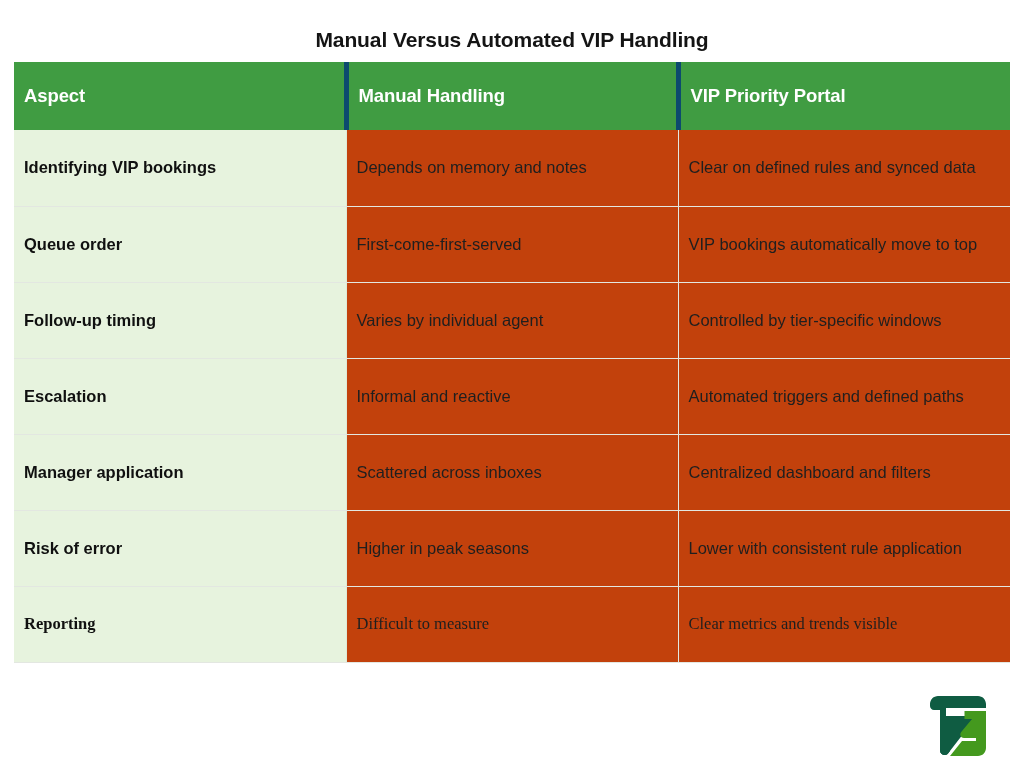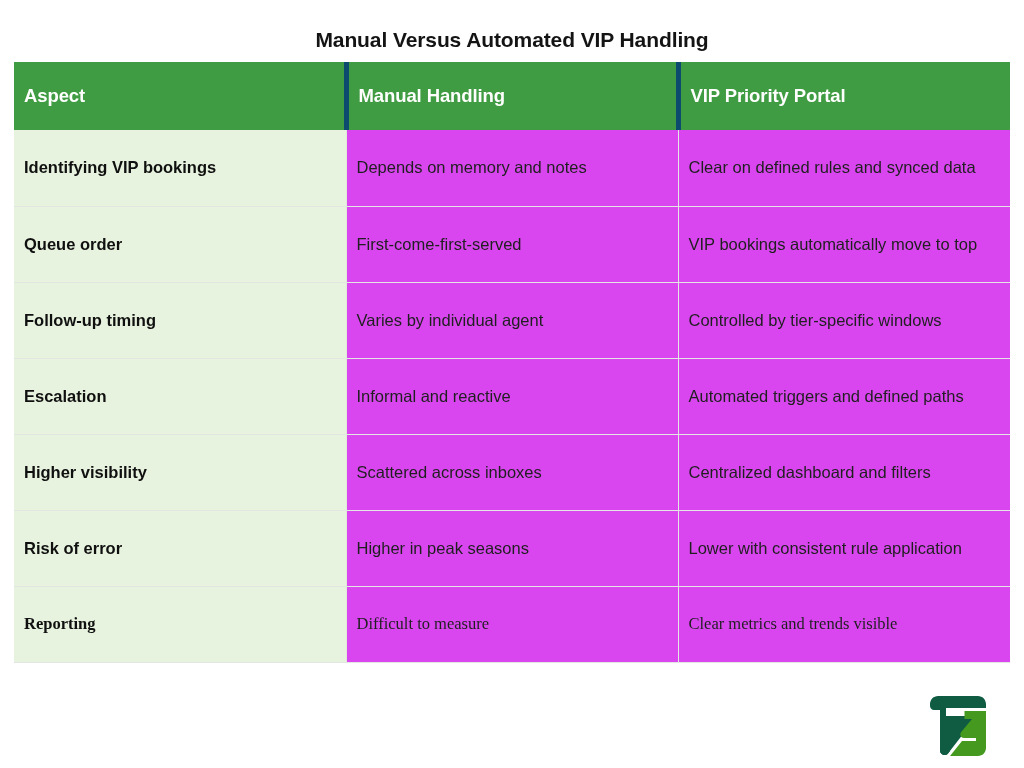--- a/index.html
+++ b/index.html
@@ -78,21 +78,21 @@
 
   tbody td.cell-aspect {
     background: #e7f3de;
     font-weight: bold;
     color: #101010;
     font-size: 16.5px;
     border-right: 1px solid #dfe9d7;
   }
 
   tbody td.cell-plain {
-    background: #d946ef;
+    background: #c2410c;
   }
 
   tbody td.cell-last {
     border-right: none;
   }
 
   tbody tr:last-child td {
     border-bottom: 1px solid #e3e7e1;
     font-family: Liberation Serif, serif;
   }
@@ -144,21 +144,21 @@
           <td class="cell-aspect">Follow-up timing</td>
           <td class="cell-plain">Varies by individual agent</td>
           <td class="cell-plain cell-last">Controlled by tier-specific windows</td>
         </tr>
         <tr>
           <td class="cell-aspect">Escalation</td>
           <td class="cell-plain">Informal and reactive</td>
           <td class="cell-plain cell-last">Automated triggers and defined paths</td>
         </tr>
         <tr>
-          <td class="cell-aspect">Higher visibility</td>
+          <td class="cell-aspect">Manager application</td>
           <td class="cell-plain">Scattered across inboxes</td>
           <td class="cell-plain cell-last">Centralized dashboard and filters</td>
         </tr>
         <tr>
           <td class="cell-aspect">Risk of error</td>
           <td class="cell-plain">Higher in peak seasons</td>
           <td class="cell-plain cell-last">Lower with consistent rule application</td>
         </tr>
         <tr>
           <td class="cell-aspect">Reporting</td>

